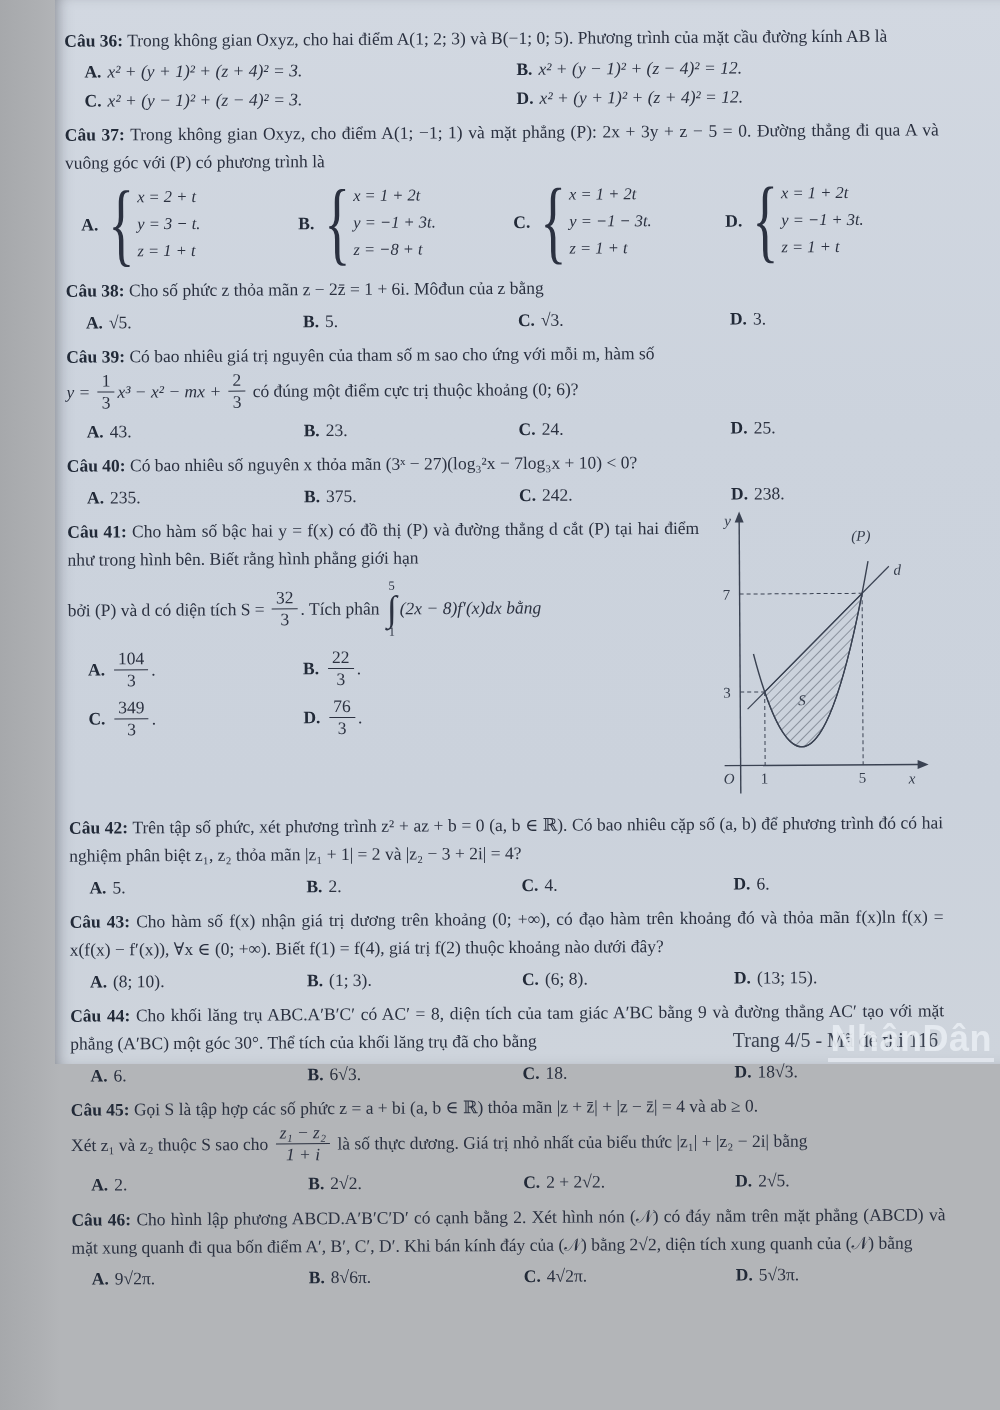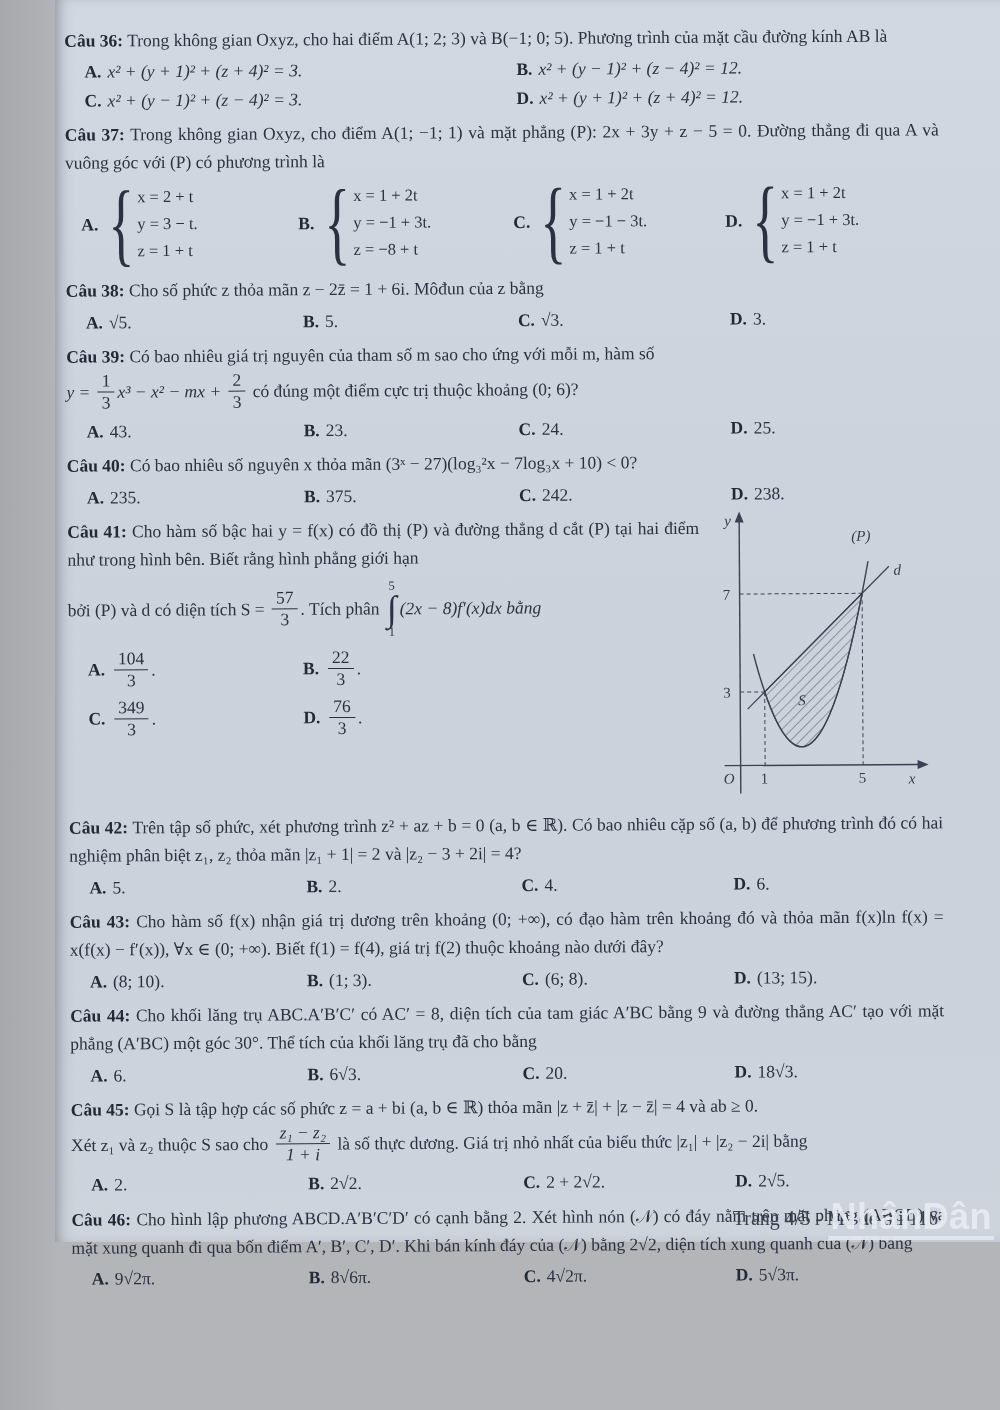--- a/index.html
+++ b/index.html
@@ -3,21 +3,21 @@
 <meta charset="utf-8">
 <style>
   html,body { margin:0; padding:0; }
   body {
     width:1000px; height:1410px; position:relative; overflow:hidden;
     background:linear-gradient(90deg,#a6a8ab 0%, #aeb0b3 4%, #b3b5b8 6%);
     font-family:"Liberation Serif","DejaVu Serif",serif;
     color:#2b3140;
   }
   .page {
-    position:absolute; left:55px; top:0; width:945px; height:1242px;
+    position:absolute; left:55px; top:0; width:945px; height:1064px;
     background:linear-gradient(180deg,#d2d8e1 0%, #ccd3dd 40%, #cbd2dc 75%, #ced4dc 100%);
     box-shadow:inset 10px 0 16px -9px rgba(70,72,80,.6);
   }
   .content {
     position:absolute; left:13px; top:24px; width:874px;
     transform:rotate(-0.35deg);
     font-size:17.5px; line-height:1.62;
   }
   .q { margin:0 0 3px 0; text-align:justify; }
   .qlabel { font-weight:bold; color:#222a38; }
@@ -30,21 +30,21 @@
   .it { font-style:italic; }
   .frac { display:inline-block; vertical-align:middle; text-align:center; line-height:1.08; margin:0 3px; position:relative; top:-2px; }
   .frac .num { display:block; padding:0 4px 1px; border-bottom:1.5px solid #2b3140; }
   .frac .den { display:block; padding:1px 4px 0; }
   .integral { display:inline-flex; flex-direction:column; align-items:center; vertical-align:middle; line-height:1; margin:0 3px; position:relative; top:-1px; }
   .integral .bound { font-size:12.5px; line-height:1; }
   .integral .sign { font-size:36px; line-height:.95; font-weight:400; }
   .sysrow { display:grid; grid-template-columns:217px 215px 212px auto; padding-left:16px; margin:4px 0 8px 0; }
   .sysopt { display:flex; align-items:center; }
   .brace { display:inline-block; font-size:54px; font-weight:400; transform:scaleY(1.72); transform-origin:center; margin:0 3px 0 4px; color:#2b3140; }
-  .syslines { display:flex; flex-direction:column; font-size:16.5px; line-height:1.62; }
+  .syslines { display:flex; flex-direction:column; font-style:italic; font-size:16.5px; line-height:1.62; }
   .q41-row { display:flex; align-items:flex-start; }
   .q41-left { width:645px; }
   .q41-fig { flex:1; display:flex; justify-content:flex-end; padding-right:2px; margin-top:-10px; }
   .mline { text-align:left; }
   .footer { position:absolute; right:62px; bottom:12px; font-size:20px; color:#3a4150; white-space:nowrap; }
   .watermark {
     position:absolute; right:6px; bottom:2px;
     font-family:"Liberation Sans",sans-serif; font-weight:bold;
     font-size:36px; letter-spacing:.5px; color:rgba(231,235,241,.92);
     border-bottom:4px solid rgba(226,230,237,.95); padding:0 2px 1px 2px;
@@ -138,21 +138,21 @@
       <span class="opt"><b class="ok">A.</b><span>235.</span></span>
       <span class="opt"><b class="ok">B.</b><span>375.</span></span>
       <span class="opt"><b class="ok">C.</b><span>242.</span></span>
       <span class="opt"><b class="ok">D.</b><span>238.</span></span>
     </div>
   </div>
 
   <div class="q41-row">
     <div class="q41-left">
       <p class="q"><b class="qlabel">Câu 41:</b> <span>Cho hàm số bậc hai y = f(x) có đồ thị (P) và đường thẳng d cắt (P) tại hai điểm như trong hình bên. Biết rằng hình phẳng giới hạn</span></p>
-      <p class="q mline" style="margin-top:8px;"><span>bởi (P) và d có diện tích S =</span> <span class="frac"><span class="num">57</span><span class="den">3</span></span><span>. Tích phân</span> <span class="integral">
+      <p class="q mline" style="margin-top:8px;"><span>bởi (P) và d có diện tích S =</span> <span class="frac"><span class="num">32</span><span class="den">3</span></span><span>. Tích phân</span> <span class="integral">
               <span class="bound">5</span>
               <span class="sign">∫</span>
               <span class="bound">1</span>
             </span><span class="it">(2x − 8)f′(x)dx bằng</span></p>
       <div class="opts two-sm" style="display:grid; row-gap:8px; margin-top:10px;">
         <span class="opt"><b class="ok">A.</b><span class="frac"><span class="num">104</span><span class="den">3</span></span>.</span>
         <span class="opt"><b class="ok">B.</b><span class="frac"><span class="num">22</span><span class="den">3</span></span>.</span>
         <span class="opt"><b class="ok">C.</b><span class="frac"><span class="num">349</span><span class="den">3</span></span>.</span>
         <span class="opt"><b class="ok">D.</b><span class="frac"><span class="num">76</span><span class="den">3</span></span>.</span>
       </div>
@@ -213,21 +213,21 @@
       <span class="opt"><b class="ok">C.</b><span>(6; 8).</span></span>
       <span class="opt"><b class="ok">D.</b><span>(13; 15).</span></span>
     </div>
   </div>
 
   <div>
     <p class="q"><b class="qlabel">Câu 44:</b> <span>Cho khối lăng trụ ABC.A′B′C′ có AC′ = 8, diện tích của tam giác A′BC bằng 9 và đường thẳng AC′ tạo với mặt phẳng (A′BC) một góc 30°. Thể tích của khối lăng trụ đã cho bằng</span></p>
     <div class="opts four">
       <span class="opt"><b class="ok">A.</b><span>6.</span></span>
       <span class="opt"><b class="ok">B.</b><span>6√3.</span></span>
-      <span class="opt"><b class="ok">C.</b><span>20.</span></span>
+      <span class="opt"><b class="ok">C.</b><span>18.</span></span>
       <span class="opt"><b class="ok">D.</b><span>18√3.</span></span>
     </div>
   </div>
 
   <div>
     <p class="q"><b class="qlabel">Câu 45:</b> <span>Gọi S là tập hợp các số phức z = a + bi (a, b ∈ ℝ) thỏa mãn |z + z̄| + |z − z̄| = 4 và ab ≥ 0.</span></p>
     <p class="q mline"><span>Xét z₁ và z₂ thuộc S sao cho</span> <span class="frac it"><span class="num">z₁ − z₂</span><span class="den">1 + i</span></span> <span>là số thực dương. Giá trị nhỏ nhất của biểu thức |z₁| + |z₂ − 2i| bằng</span></p>
     <div class="opts four">
       <span class="opt"><b class="ok">A.</b><span>2.</span></span>
       <span class="opt"><b class="ok">B.</b><span>2√2.</span></span>

